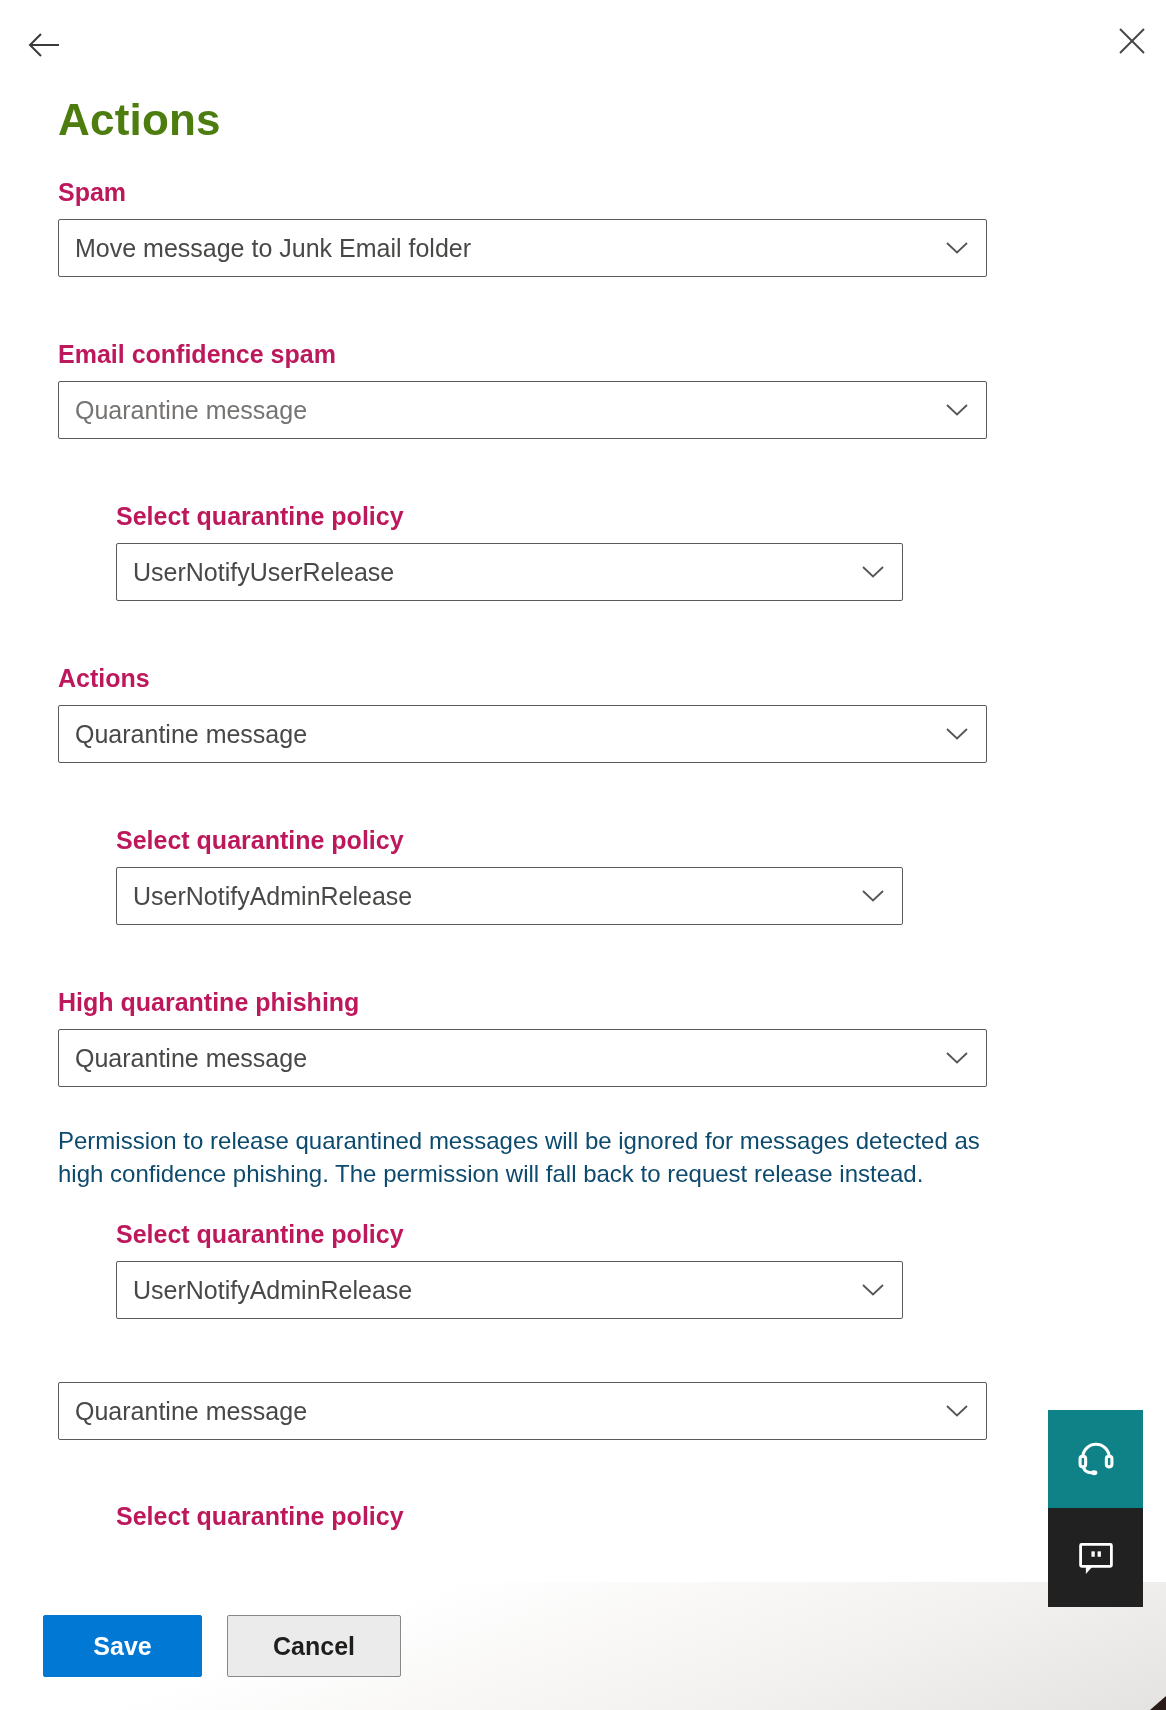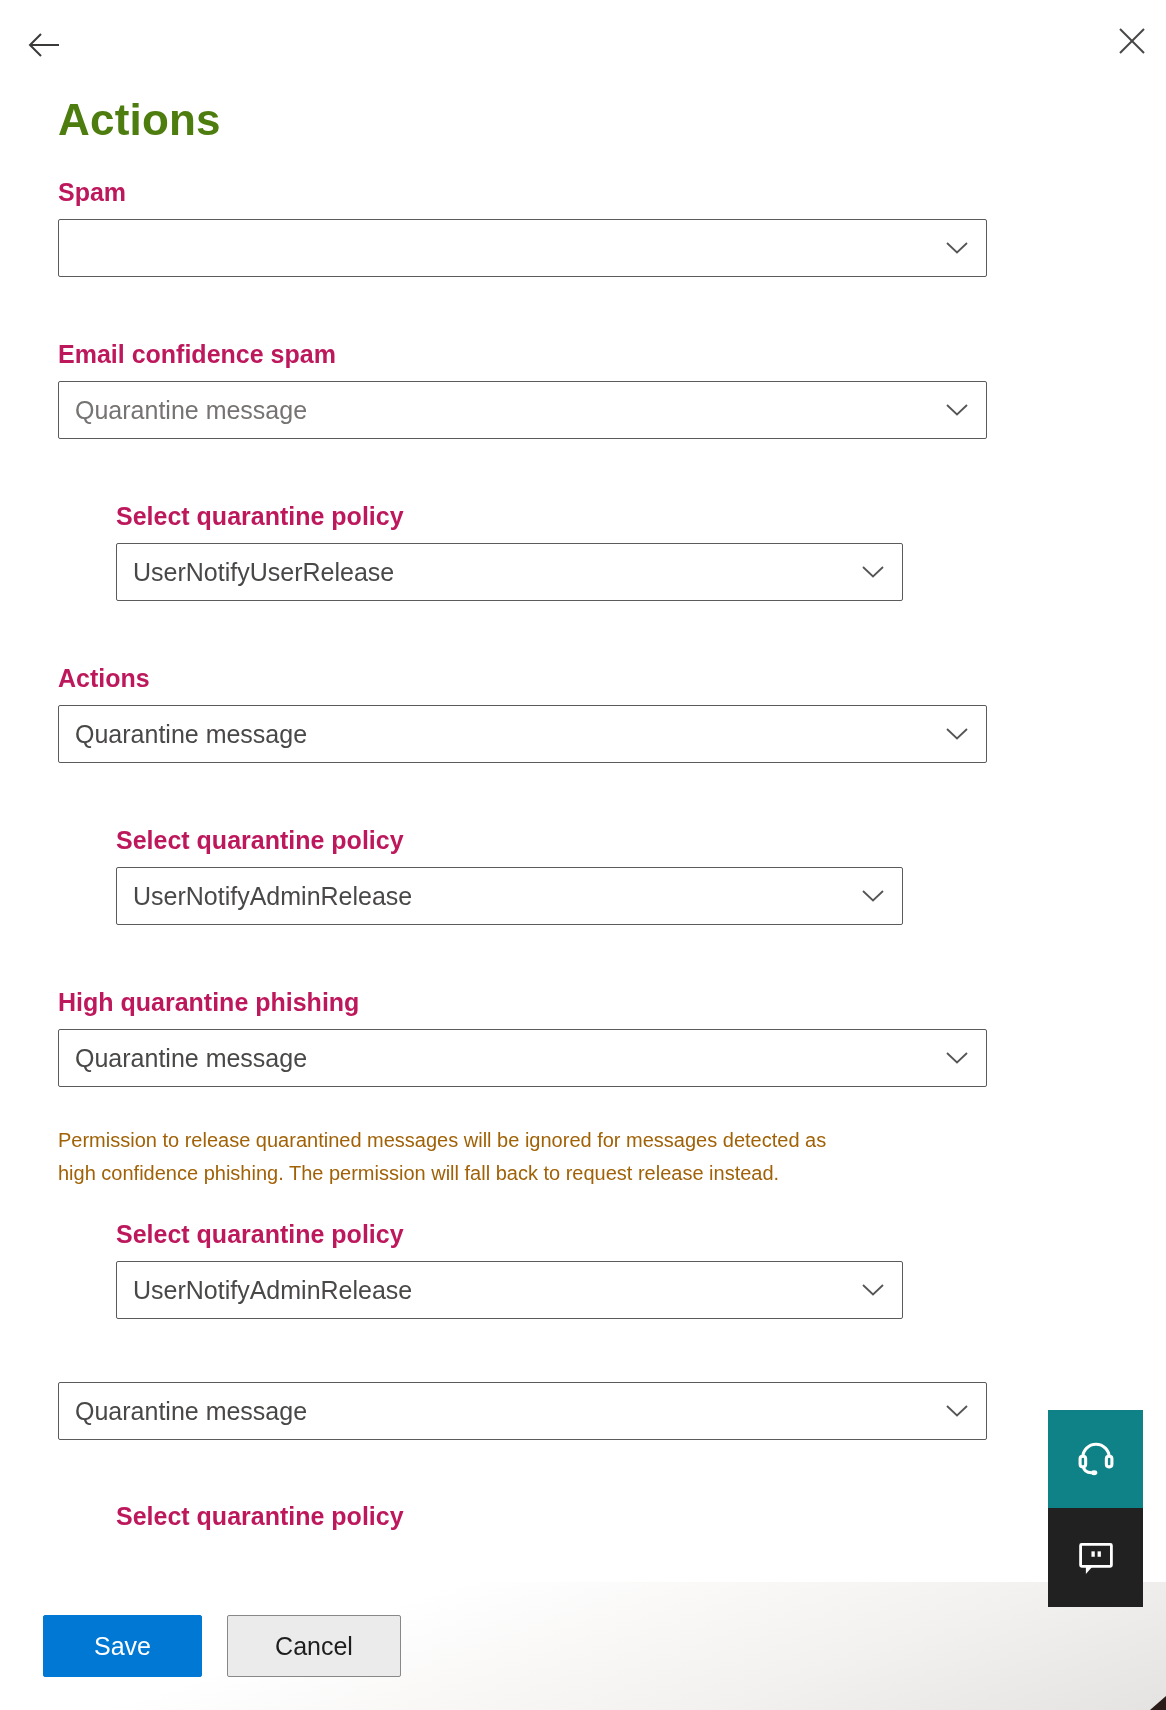--- a/index.html
+++ b/index.html
@@ -42,31 +42,31 @@
   .dd-value{
     padding-left:16px;
     font-size:25px;color:#494847;
     white-space:nowrap;overflow:hidden;
   }
   .dd-value.muted{color:#767472;}
   .chevron{position:absolute;right:18px;top:50%;transform:translateY(-50%);display:flex;}
   .note{
     margin:-13px 0 30px 0;
     width:1045px;
-    font-size:20px;line-height:33px;color:#a16207;
+    font-size:24px;line-height:33px;color:#0c4a6e;
     white-space:pre-line;
   }
   .clipped-group{margin-bottom:0;}
   .footer{
     position:absolute;left:0;top:1582px;right:0;bottom:0;
     background:linear-gradient(160deg,#ffffff 30%,#f3f1ef 70%,#e5e3e1 100%);
   }
   .footer-buttons{position:absolute;left:43px;top:33px;display:flex;}
   .btn{
-    height:62px;border-radius:2px;font-size:25px;font-weight:400;
+    height:62px;border-radius:2px;font-size:25px;font-weight:700;
     font-family:"Liberation Sans","DejaVu Sans",sans-serif;
     cursor:pointer;box-sizing:border-box;
   }
   .btn-primary{
     width:159px;background:#0078d4;border:1px solid #0078d4;color:#ffffff;
   }
   .btn-default{
     width:174px;margin-left:25px;
     background:#ebebeb;border:1px solid #8a8886;color:#1f1e1d;
   }
@@ -99,20 +99,21 @@
         <path d="M27 3 L3 27"></path>
     </svg>
   </button>
 
   <div class="content">
     <h1 class="title">Actions</h1>
 
     <div class="group">
       <div class="field-label">Spam</div>
       <div class="dropdown">
+        <span class="dd-value">Move message to Junk Email folder</span>
         <span class="chevron">
           <svg width="22" height="12" viewBox="0 0 22 12" fill="none" stroke="#565554" stroke-width="1.8">
               <polyline points="1,1 11,10.5 21,1"></polyline>
             </svg>
         </span>
       </div>
     </div>
 
     <div class="group">
       <div class="field-label">Email confidence spam</div>

